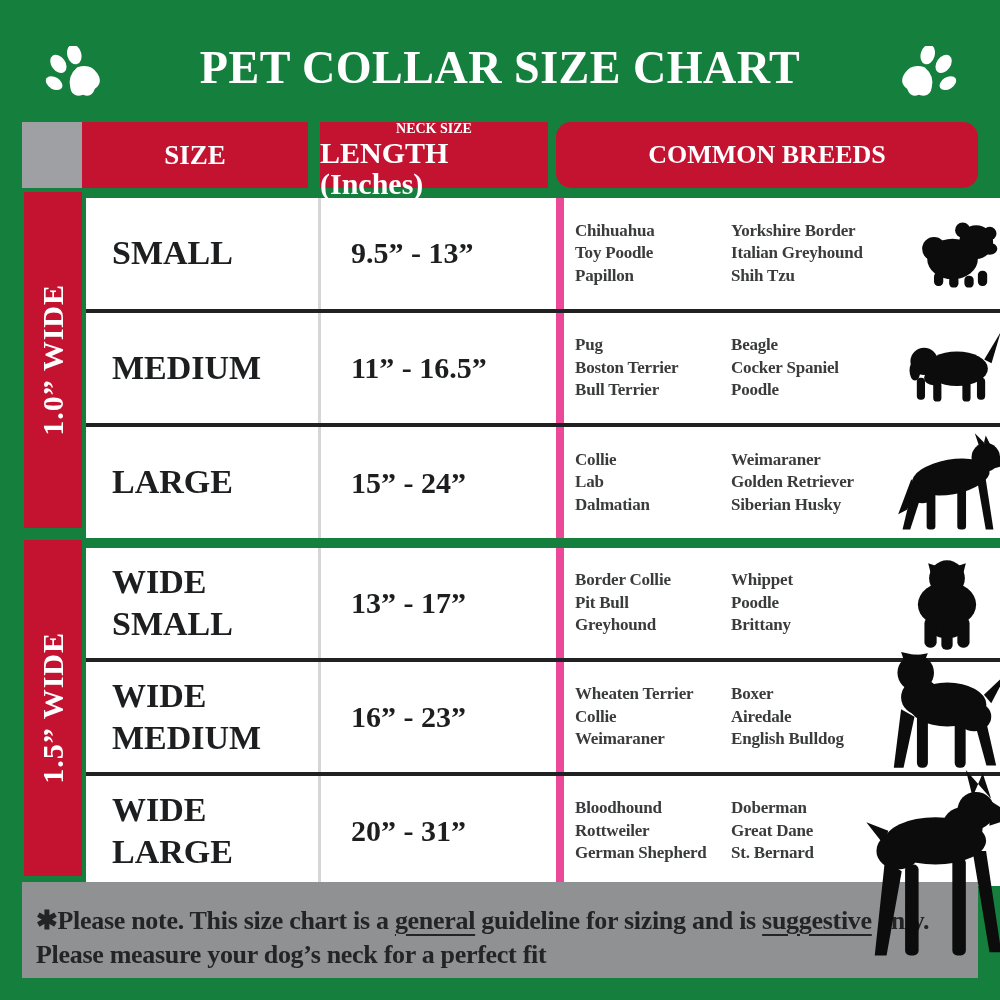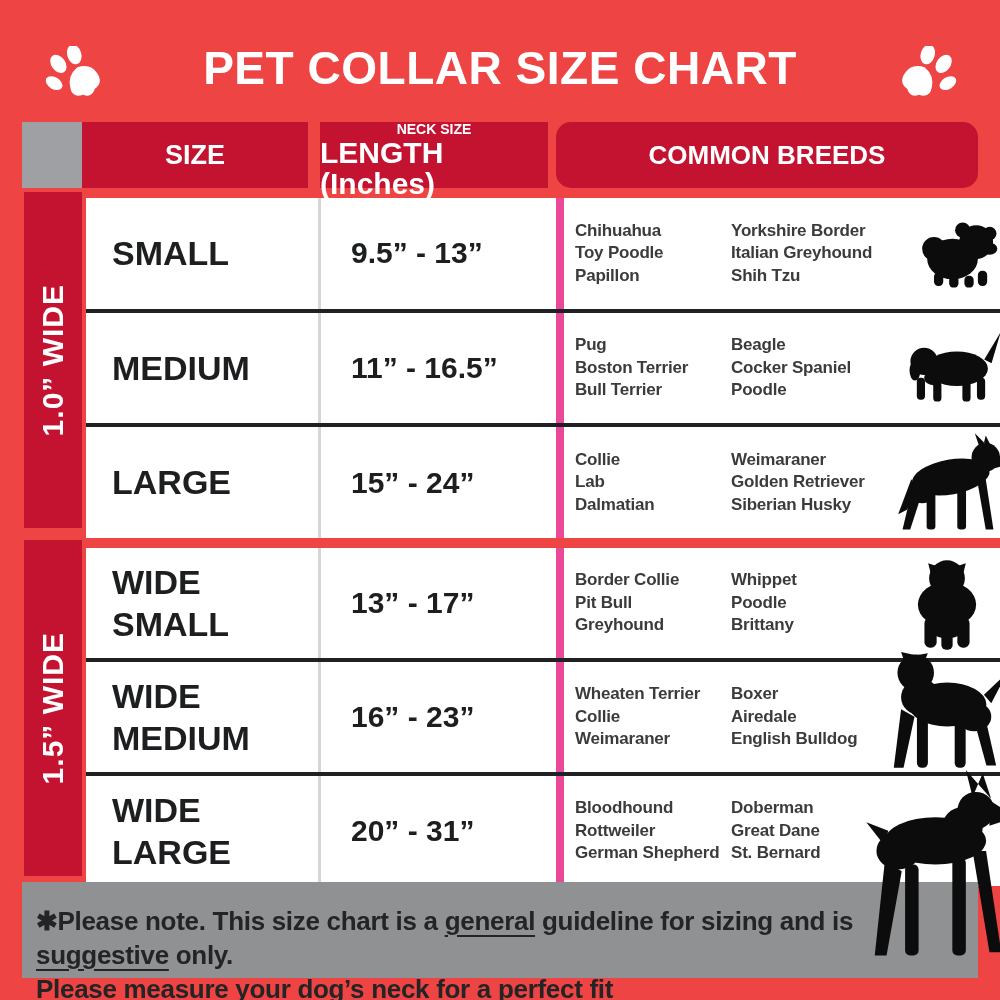--- a/index.html
+++ b/index.html
@@ -1,17 +1,17 @@
 <!DOCTYPE html>
 <html><head>
 <meta charset="utf-8">
 <style>
   html,body{margin:0;padding:0;background:#2a2b2c;}
-  .canvas{position:relative;width:1000px;height:1000px;background:#ef4444;overflow:hidden;
-          font-family:Liberation Sans, sans-serif;}
+  .canvas{position:relative;width:1000px;height:1000px;background:#15803d;overflow:hidden;
+          font-family:Liberation Serif, serif;}
   
   .title{position:absolute;top:40px;left:0;right:0;text-align:center;color:#fff;
          font-size:47px;font-weight:700;letter-spacing:0.5px;transform:scaleX(.98);}
   .paw{position:absolute;top:46px;width:64px;height:60px;}
   .paw.left{left:44px;}
   .paw.right{right:42px;transform:scaleX(-1);}
   
   .hcell{position:absolute;top:122px;height:66px;background:#c41331;color:#fff;
          display:flex;align-items:center;justify-content:center;font-weight:700;}
   .h-size{left:82px;width:226px;font-size:27px;}

